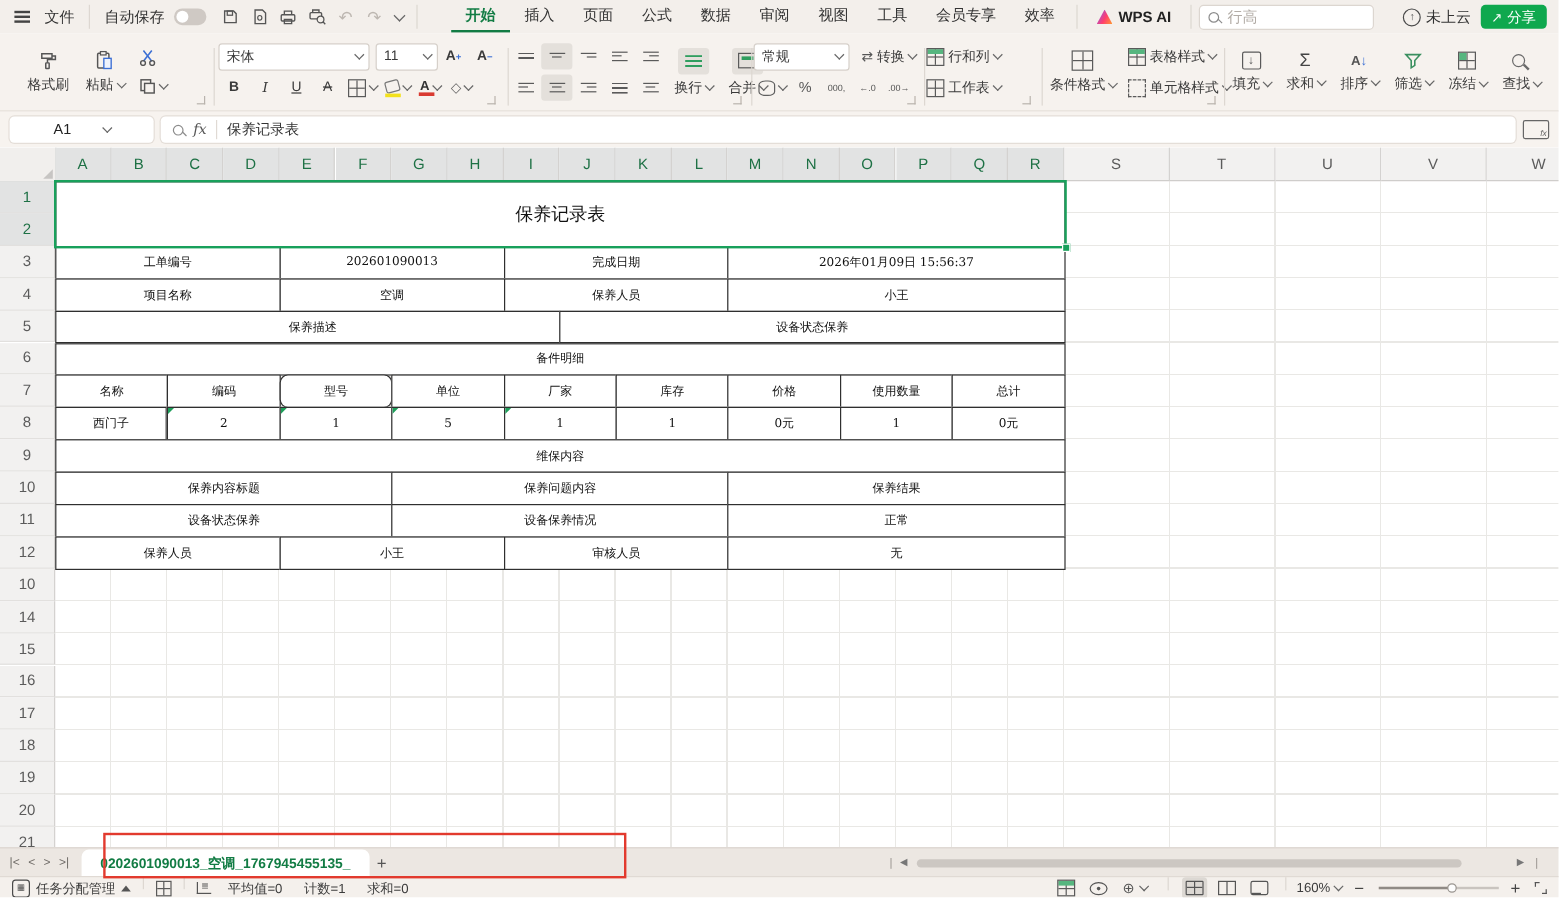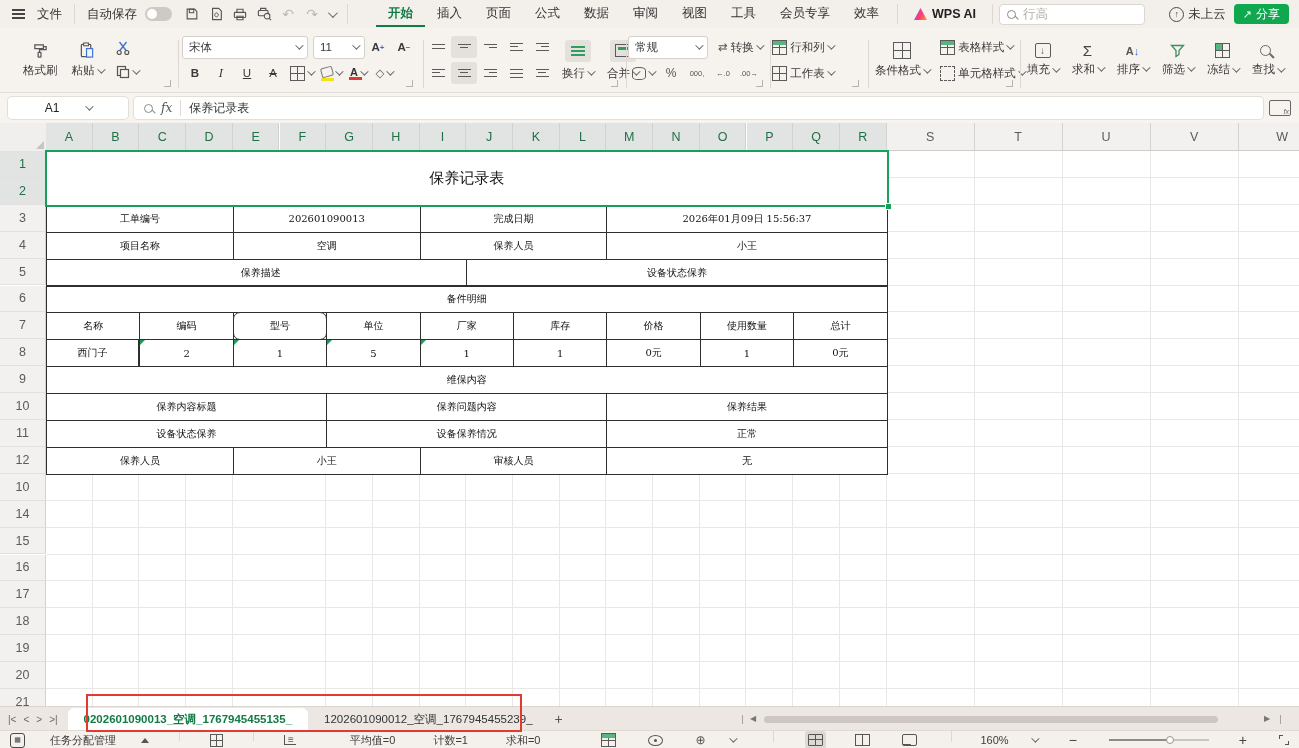--- a/index.html
+++ b/index.html
@@ -101,21 +101,21 @@
   .handle{position:absolute;width:7px;height:7px;background:#18a05b;border:1px solid #fff;box-sizing:border-box;}
   
   .sheetbar{position:absolute;left:0;top:706px;width:1299px;height:24px;background:#ece7e2;border-top:1px solid #dbd5cf;display:flex;align-items:center;font-size:11.5px;}
   .snav{color:#6e6a66;font-size:10px;display:flex;gap:7px;margin:0 10px 0 8px;align-items:center;}
   .stab{height:23px;display:flex;align-items:center;padding:0 16px;white-space:nowrap;}
   .stab.active{background:#fff;border-radius:6px 6px 0 0;color:#127c44;font-weight:bold;}
   .addsheet{margin-left:6px;color:#555;font-size:14px;}
   .hscroll{position:absolute;left:764px;top:9px;width:454px;height:7px;border-radius:4px;background:#ccc7c2;}
   .redbox{position:absolute;left:86px;top:694px;width:436px;height:38px;border:2.5px solid #e23a2e;box-sizing:border-box;z-index:40;pointer-events:none;}
   
-  .statusbar{position:absolute;left:0;top:730px;width:1299px;height:18px;background:#f4f0ec;border-top:1px solid #e0dad4;display:flex;align-items:center;font-size:11px;color:#3c3c3c;gap:20px;}
+  .statusbar{position:absolute;left:0;top:730px;width:1299px;height:18px;background:#f4f0ec;border-top:1px solid #e0dad4;display:flex;align-items:center;font-size:11px;color:#3c3c3c;}
   .pmicon{width:13px;height:13px;border:1.2px solid #4a4a4a;border-radius:3px;display:inline-flex;align-items:center;justify-content:center;font-size:7px;color:#4a4a4a;margin:0 5px 0 10px;}
   .caret-up{display:inline-block;width:0;height:0;border-left:4px solid transparent;border-right:4px solid transparent;border-bottom:5px solid #555;margin-left:5px;}
   .stat{margin-right:18px;}
   .vw{width:15px;height:12px;border:1.1px solid #555;box-sizing:border-box;margin:0 6px;}
   .vw.a{background:#dcd8d3;box-shadow:0 0 0 3px #dcd8d3;border-radius:1px;background-image:linear-gradient(#555,#555),linear-gradient(#555,#555);background-size:1px 100%,100% 1px;background-position:50% 0,0 40%;background-repeat:no-repeat;}
   .vw.b{background:linear-gradient(#555,#555) 50% 0/1px 100% no-repeat;}
   .vw.c{border-radius:2px;background:linear-gradient(#555,#555) 0 100%/60% 1px no-repeat;}
   .zslider{position:relative;width:100px;height:2px;background:#c9c4bf;margin:0 8px;}
   .zslider .fill{position:absolute;left:0;top:0;height:2px;width:60px;background:#8f8a85;}
   .zslider .knob{position:absolute;left:57px;top:-3px;width:8px;height:8px;border-radius:50%;background:#fdfdfd;border:1px solid #9a9590;box-sizing:border-box;}
@@ -567,23 +567,20 @@
   <div class="sheetbar">
     <div class="snav">
       <span>|&lt;</span>
       <span>&lt;</span>
       <span>&gt;</span>
       <span>&gt;|</span>
     </div>
     <div class="stab active">
         <span>0202601090013_空调_1767945455135_</span>
       </div>
-    <div class="stab">
-        <span>1202601090012_空调_1767945455239_</span>
-      </div>
     <span class="addsheet">+</span>
     <span class="abs" style="left:742px;top:8px;width:1px;height:9px;background:#a9a49f;"></span>
     <span class="abs" style="left:750px;top:7px;font-size:8px;color:#777;">◀</span>
     <span class="hscroll" style="width:454px;left:764px;"></span>
     <span class="abs" style="left:1264px;top:7px;font-size:8px;color:#777;">▶</span>
     <span class="abs" style="left:1280px;top:8px;width:1px;height:9px;background:#a9a49f;"></span>
   </div>
   <div class="redbox"></div>
 
   <div class="statusbar">

